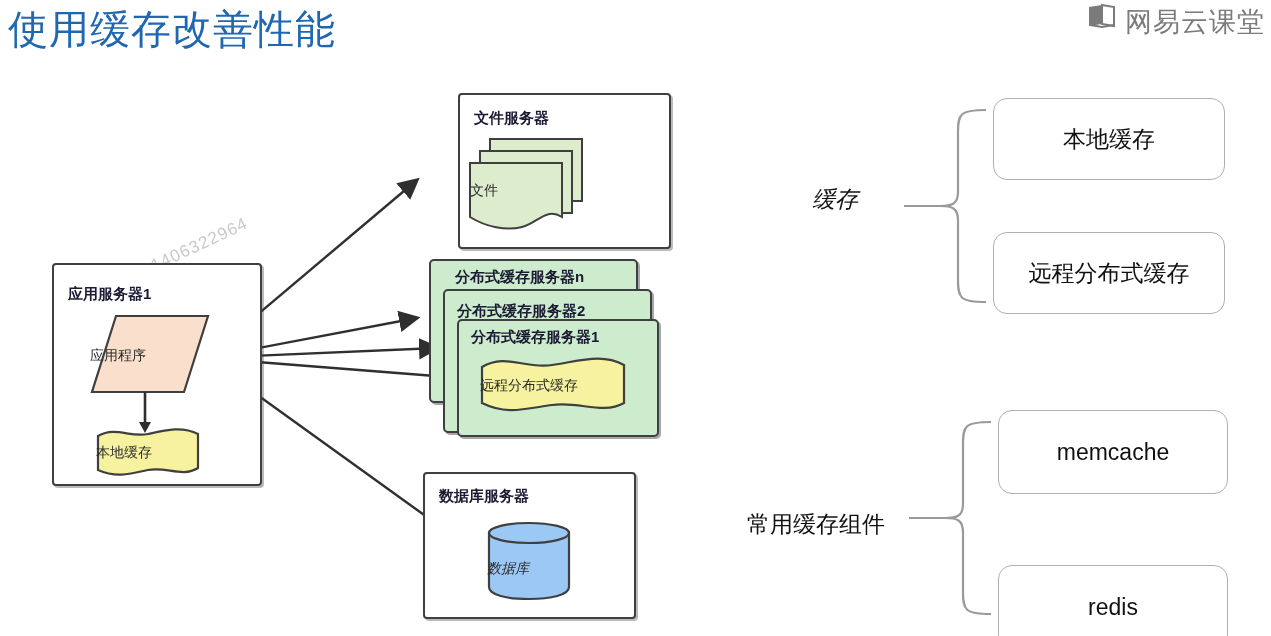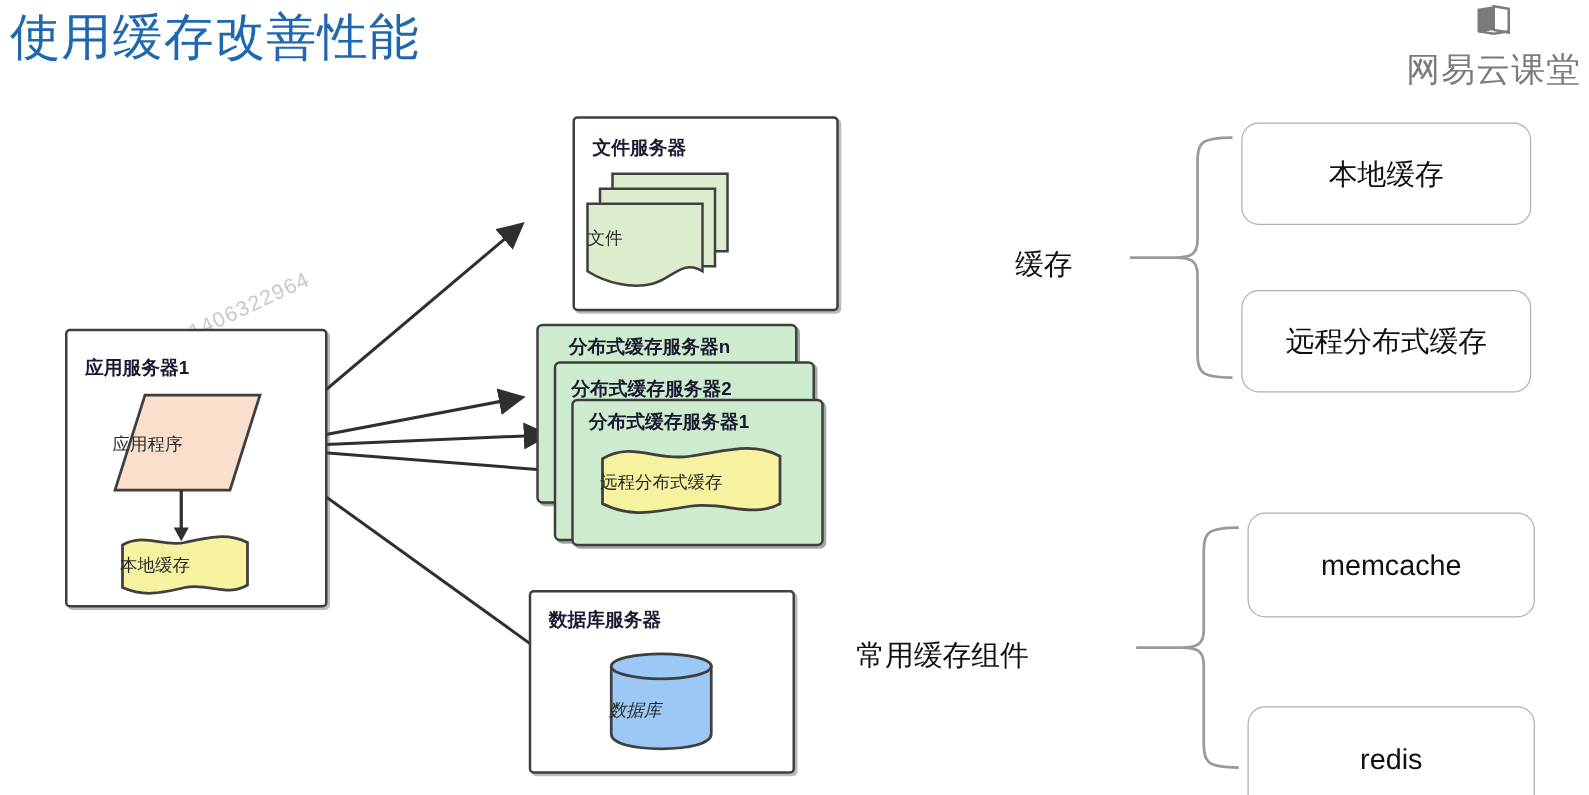--- a/index.html
+++ b/index.html
@@ -23,23 +23,21 @@
     font-size: 40px;
     font-weight: normal;
     color: #1f68b0;
     letter-spacing: 1px;
     white-space: nowrap;
   }
   #brand-logo {
     right: 6px;
     top: 4px;
     display: flex;
-    align-items: center;
     gap: 8px;
-    flex-direction: column;
   }
   #brand-logo .brand-text {
     font-size: 27px;
     color: #7b7b7b;
     letter-spacing: 1px;
     white-space: nowrap;
   }
 
   
   #watermark {
@@ -201,38 +199,38 @@
 </div>
 
 <div class="abs" style="left:487px; top:521px;">
   <svg width="84" height="80" viewBox="0 0 84 80">
     <path d="M2,12 L2,66 C 2,74 20,78 42,78 C 64,78 82,74 82,66 L82,12 Z" fill="#9cc8f5" stroke="#3f3f3f" stroke-width="2.2"></path>
     <ellipse cx="42" cy="12" rx="40" ry="10" fill="#9cc8f5" stroke="#3f3f3f" stroke-width="2.2"></ellipse>
   </svg>
 </div>
 <div class="abs shape-label" style="left:487px; top:560px; width:84px;font-style:italic;">数据库</div>
 
-<div class="abs group-label" style="left:812px; top:196px;">缓存</div>
+<div class="abs group-label" style="left:812px; top:184px;font-style:italic;">缓存</div>
 
 <div class="abs" style="left:900px; top:106px;">
   <svg width="86" height="200" viewBox="0 0 86 200">
     <path d="M86,4 C 60,4 58,8 58,26 L58,86 C 58,98 52,100 40,100 C 52,100 58,102 58,114 L58,174 C 58,192 60,196 86,196" fill="none" stroke="#9a9a9a" stroke-width="2.2"></path>
     <line x1="40" y1="100" x2="4" y2="100" stroke="#9a9a9a" stroke-width="2.2"></line>
   </svg>
 </div>
 
 <div class="abs pill" style="left:993px; top:98px; width:230px; height:80px;">
   <span>本地缓存</span>
 </div>
 
 <div class="abs pill" style="left:993px; top:232px; width:230px; height:80px;">
   <span>远程分布式缓存</span>
 </div>
 
-<div class="abs group-label" style="left:685px; top:509px;">常用缓存组件</div>
+<div class="abs group-label" style="left:747px; top:509px;">常用缓存组件</div>
 
 <div class="abs" style="left:905px; top:418px;">
   <svg width="86" height="200" viewBox="0 0 86 200">
     <path d="M86,4 C 60,4 58,8 58,26 L58,86 C 58,98 52,100 40,100 C 52,100 58,102 58,114 L58,174 C 58,192 60,196 86,196" fill="none" stroke="#9a9a9a" stroke-width="2.2"></path>
     <line x1="40" y1="100" x2="4" y2="100" stroke="#9a9a9a" stroke-width="2.2"></line>
   </svg>
 </div>
 
 <div class="abs pill" style="left:998px; top:410px; width:228px; height:82px;text-align:center;">
   <span>memcache</span>

